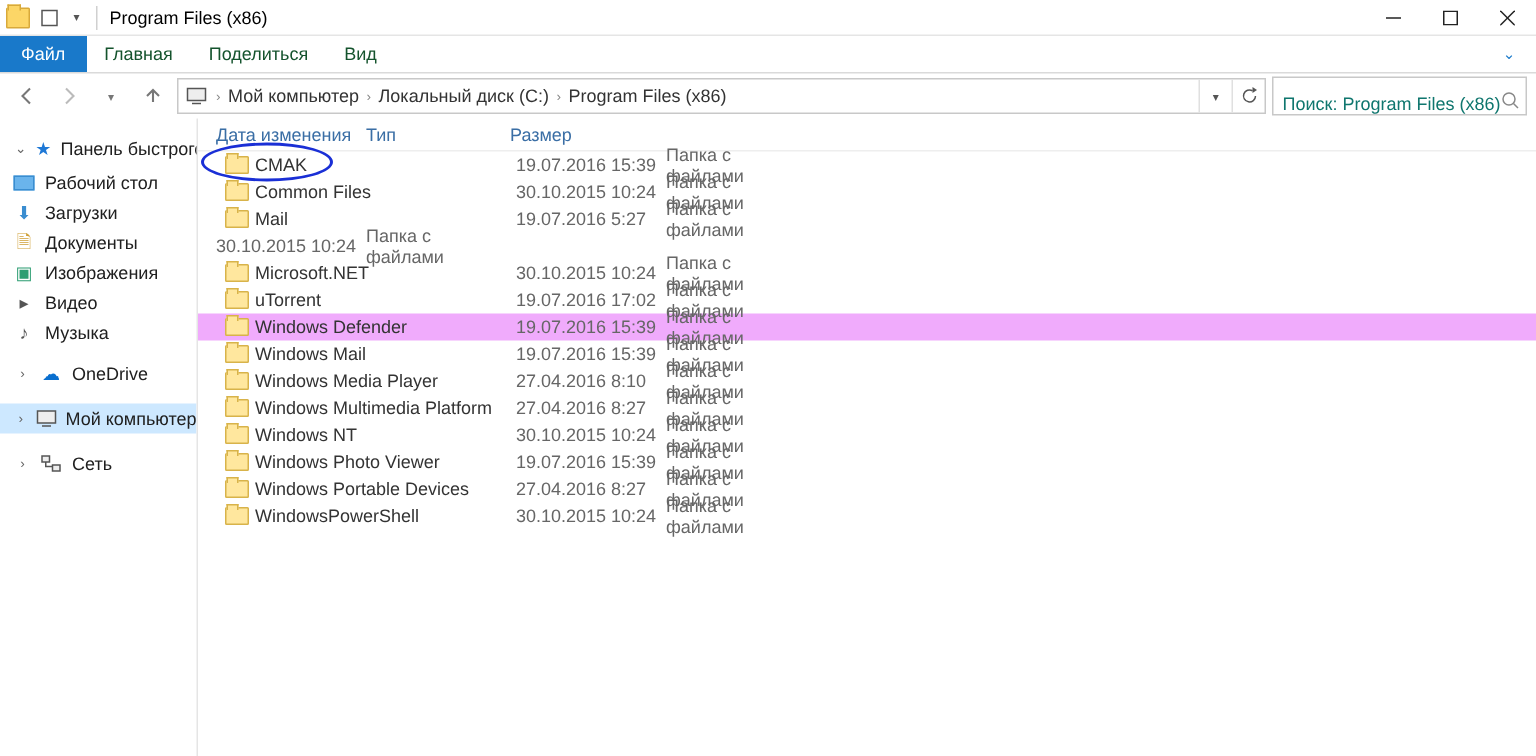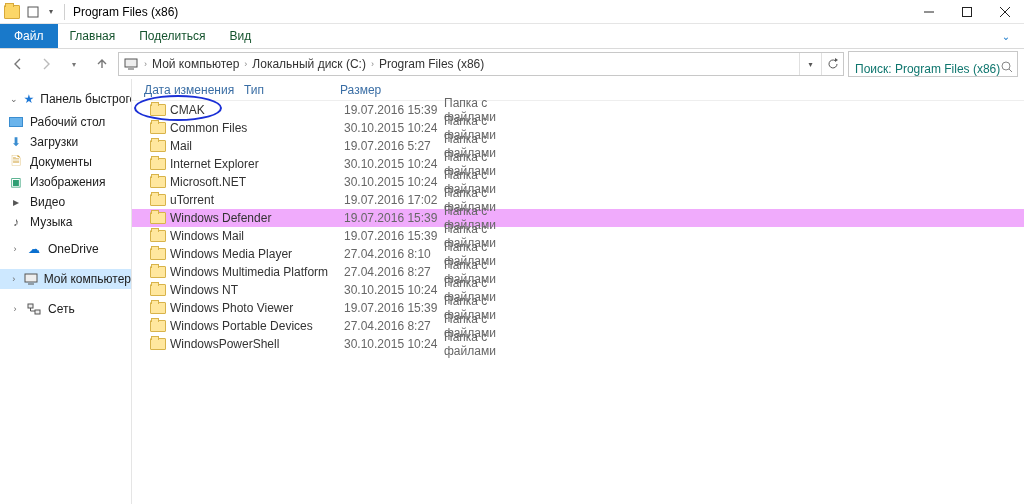--- a/index.html
+++ b/index.html
@@ -282,24 +282,20 @@
           <span class="c-name">
             <span class="folder-mini"></span>
             <span>Mail</span>
           </span>
           <span class="c-date">19.07.2016 5:27</span>
           <span class="c-type">Папка с файлами</span>
           <span class="c-size"></span>
         </div>
         <div class="row">
           <span class="c-spacer"></span>
-          <span class="c-name">
-            <span class="folder-mini"></span>
-            <span>Internet Explorer</span>
-          </span>
           <span class="c-date">30.10.2015 10:24</span>
           <span class="c-type">Папка с файлами</span>
           <span class="c-size"></span>
         </div>
         <div class="row">
           <span class="c-spacer"></span>
           <span class="c-name">
             <span class="folder-mini"></span>
             <span>Microsoft.NET</span>
           </span>

